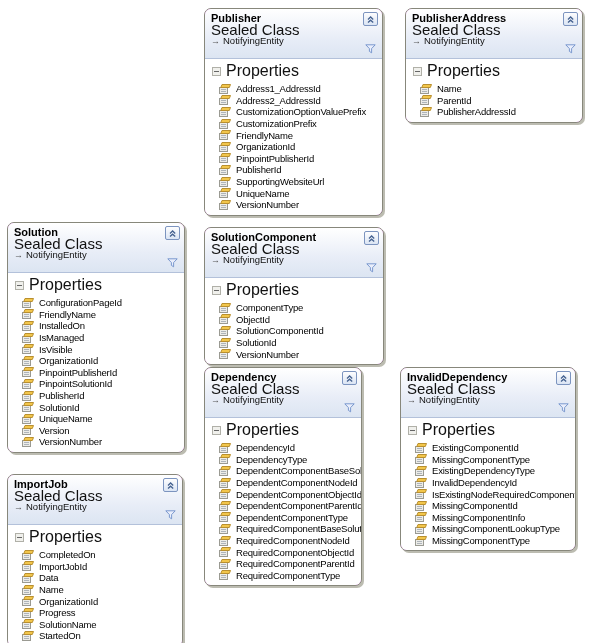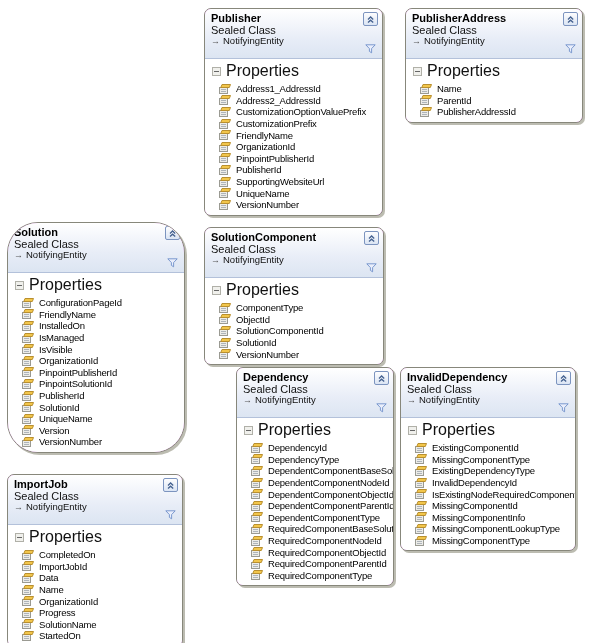--- a/index.html
+++ b/index.html
@@ -13,21 +13,21 @@
     border:1px solid #87877b;border-radius:7px;
     box-shadow:2px 2px 0 #bcbcb1;overflow:hidden;
   }
   .card-header{
     position:relative;
     background:linear-gradient(#ffffff, #e8edf7 60%, #dce5f2);
     border-bottom:1px solid #b3c1da;
     padding:3px 5px 0 6px;
   }
   .cls-name{display:block;font-size:11px;font-weight:bold;line-height:13px;white-space:nowrap;}
-  .cls-stereotype{font-size:11px;line-height:10px;color:#111;}
+  .cls-stereotype{font-size:15px;line-height:10px;color:#111;}
   .cls-base{display:flex;align-items:center;gap:3px;font-size:9.5px;line-height:11px;color:#111;}
   .base-arrow{font-size:9px;color:#555;line-height:10px;}
   .filter-row{position:relative;height:12px;}
   .filter-icon{position:absolute;right:1px;bottom:0;cursor:pointer;}
   .collapse-btn{
     position:absolute;top:3px;right:4px;width:13px;height:12px;
     border:1px solid #7c94bf;border-radius:2px;
     background:linear-gradient(#fdfdfe,#dbe5f4);
     display:flex;align-items:center;justify-content:center;cursor:pointer;
   }
@@ -44,23 +44,23 @@
   .prop-list{list-style:none;margin:0;padding:1px 0 4px 0;}
   .prop-row{
     display:flex;align-items:center;gap:5px;padding-left:14px;
     height:11.6px;font-size:9.5px;letter-spacing:-0.2px;white-space:nowrap;
   }
   .prop-icon{display:inline-flex;flex:0 0 auto;}
   .prop-icon svg{display:block;}
   
   .pos-publisher{left:204px;top:8px;width:179px;}
   .pos-publisheraddress{left:405px;top:8px;width:178px;}
-  .pos-solution{left:7px;top:222px;width:178px;border-radius:31px;}
+  .pos-solution{left:7px;top:222px;width:178px;}
   .pos-solutioncomponent{left:204px;top:227px;width:180px;}
-  .pos-dependency{left:204px;top:367px;width:158px;margin-left:32px;}
+  .pos-dependency{left:204px;top:367px;width:158px;}
   .pos-invaliddependency{left:400px;top:367px;width:176px;}
   .pos-importjob{left:7px;top:474px;width:176px;}
 </style>
 </head>
 <body>
 
 <svg width="0" height="0" style="position:absolute" aria-hidden="true">
   <defs>
     <g id="ico-chevrons">
       <path d="M2 4.4 L4.6 2 L7.2 4.4" fill="none" stroke="#44618f" stroke-width="1.3"></path>

